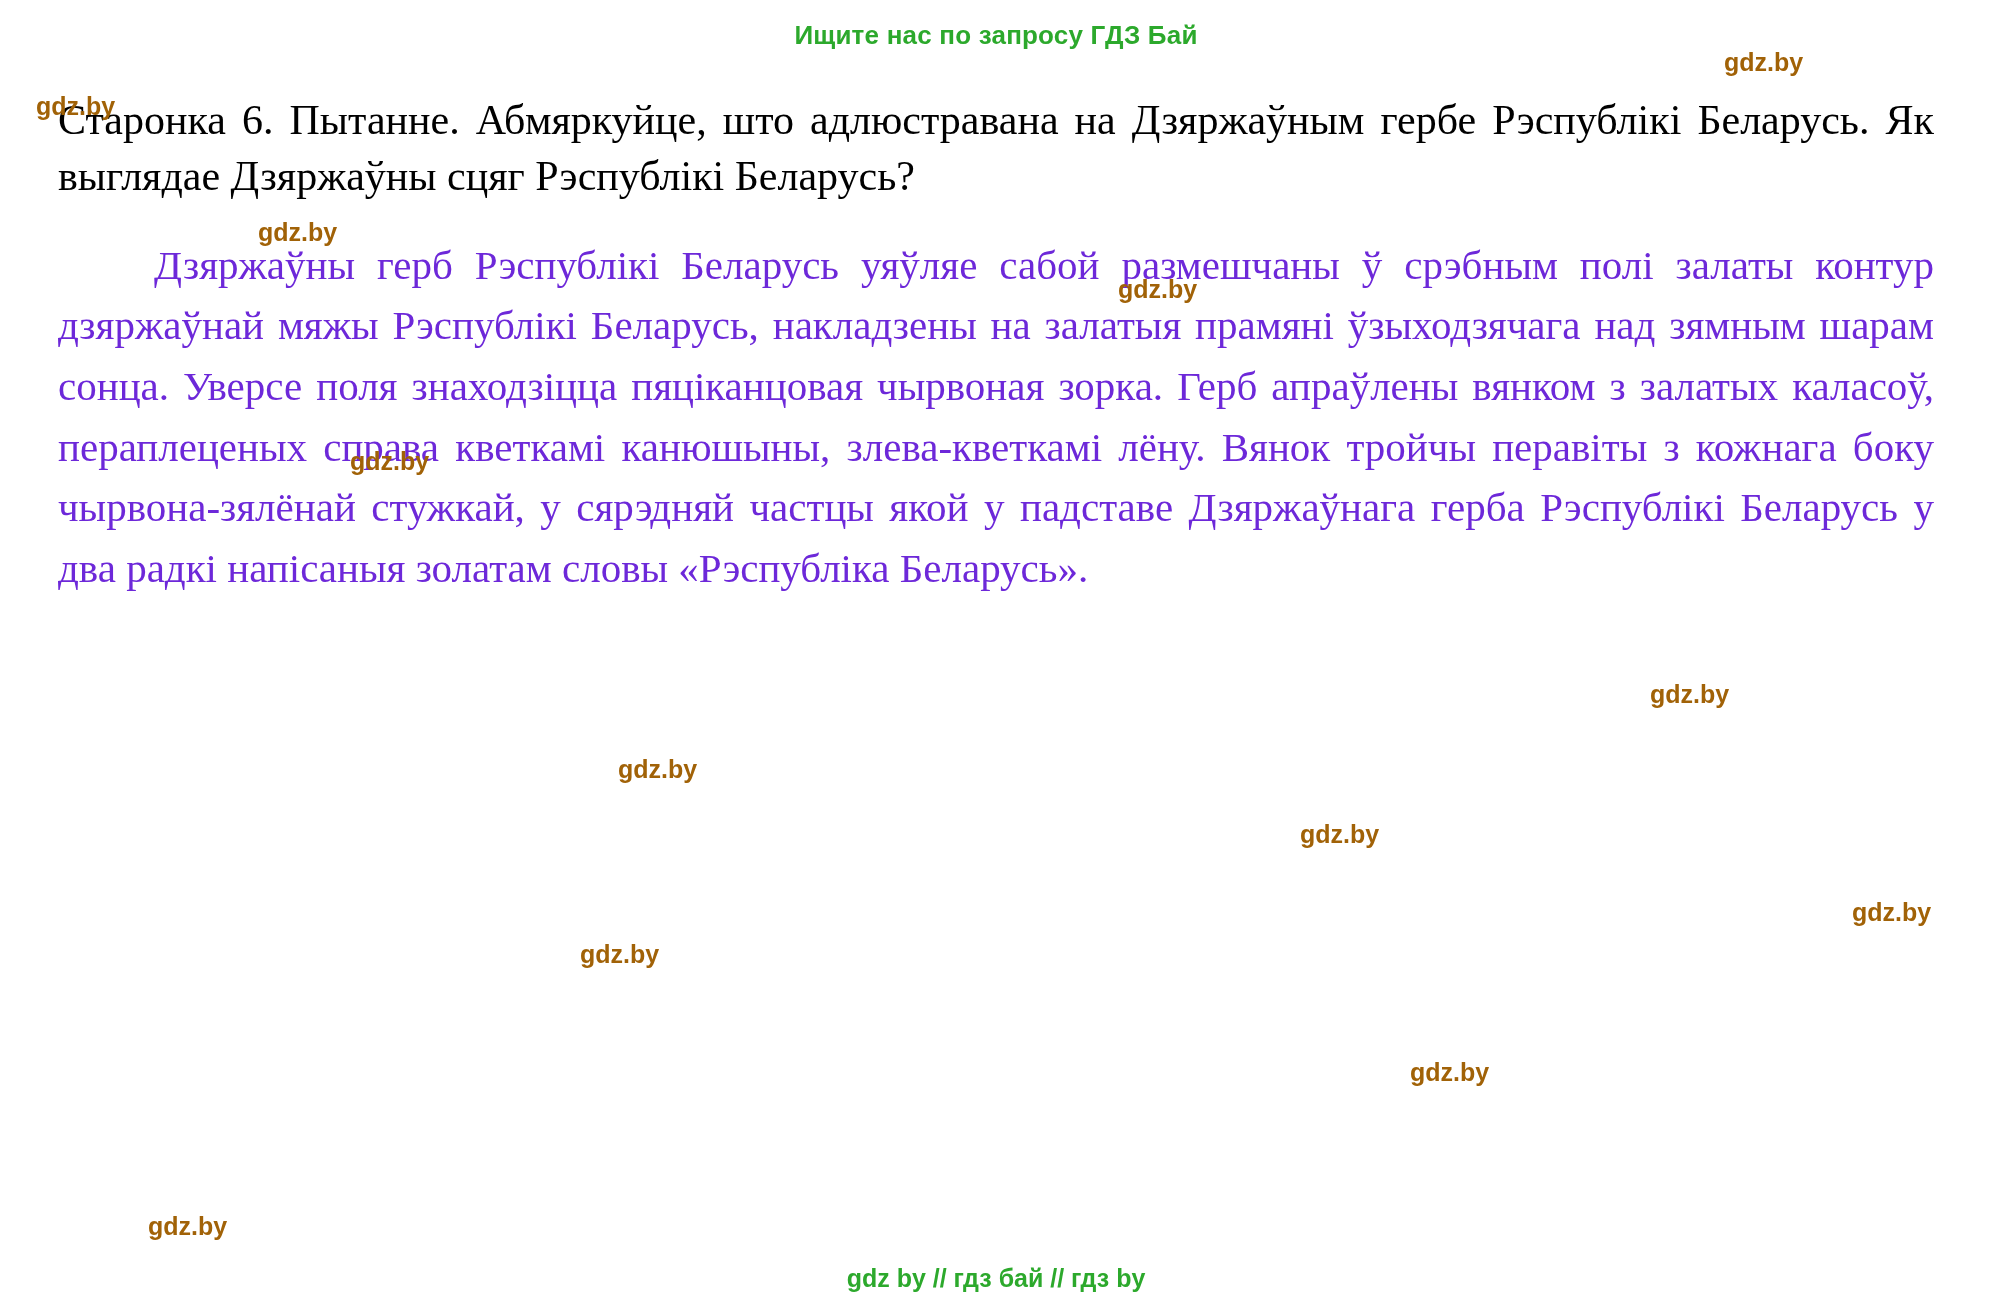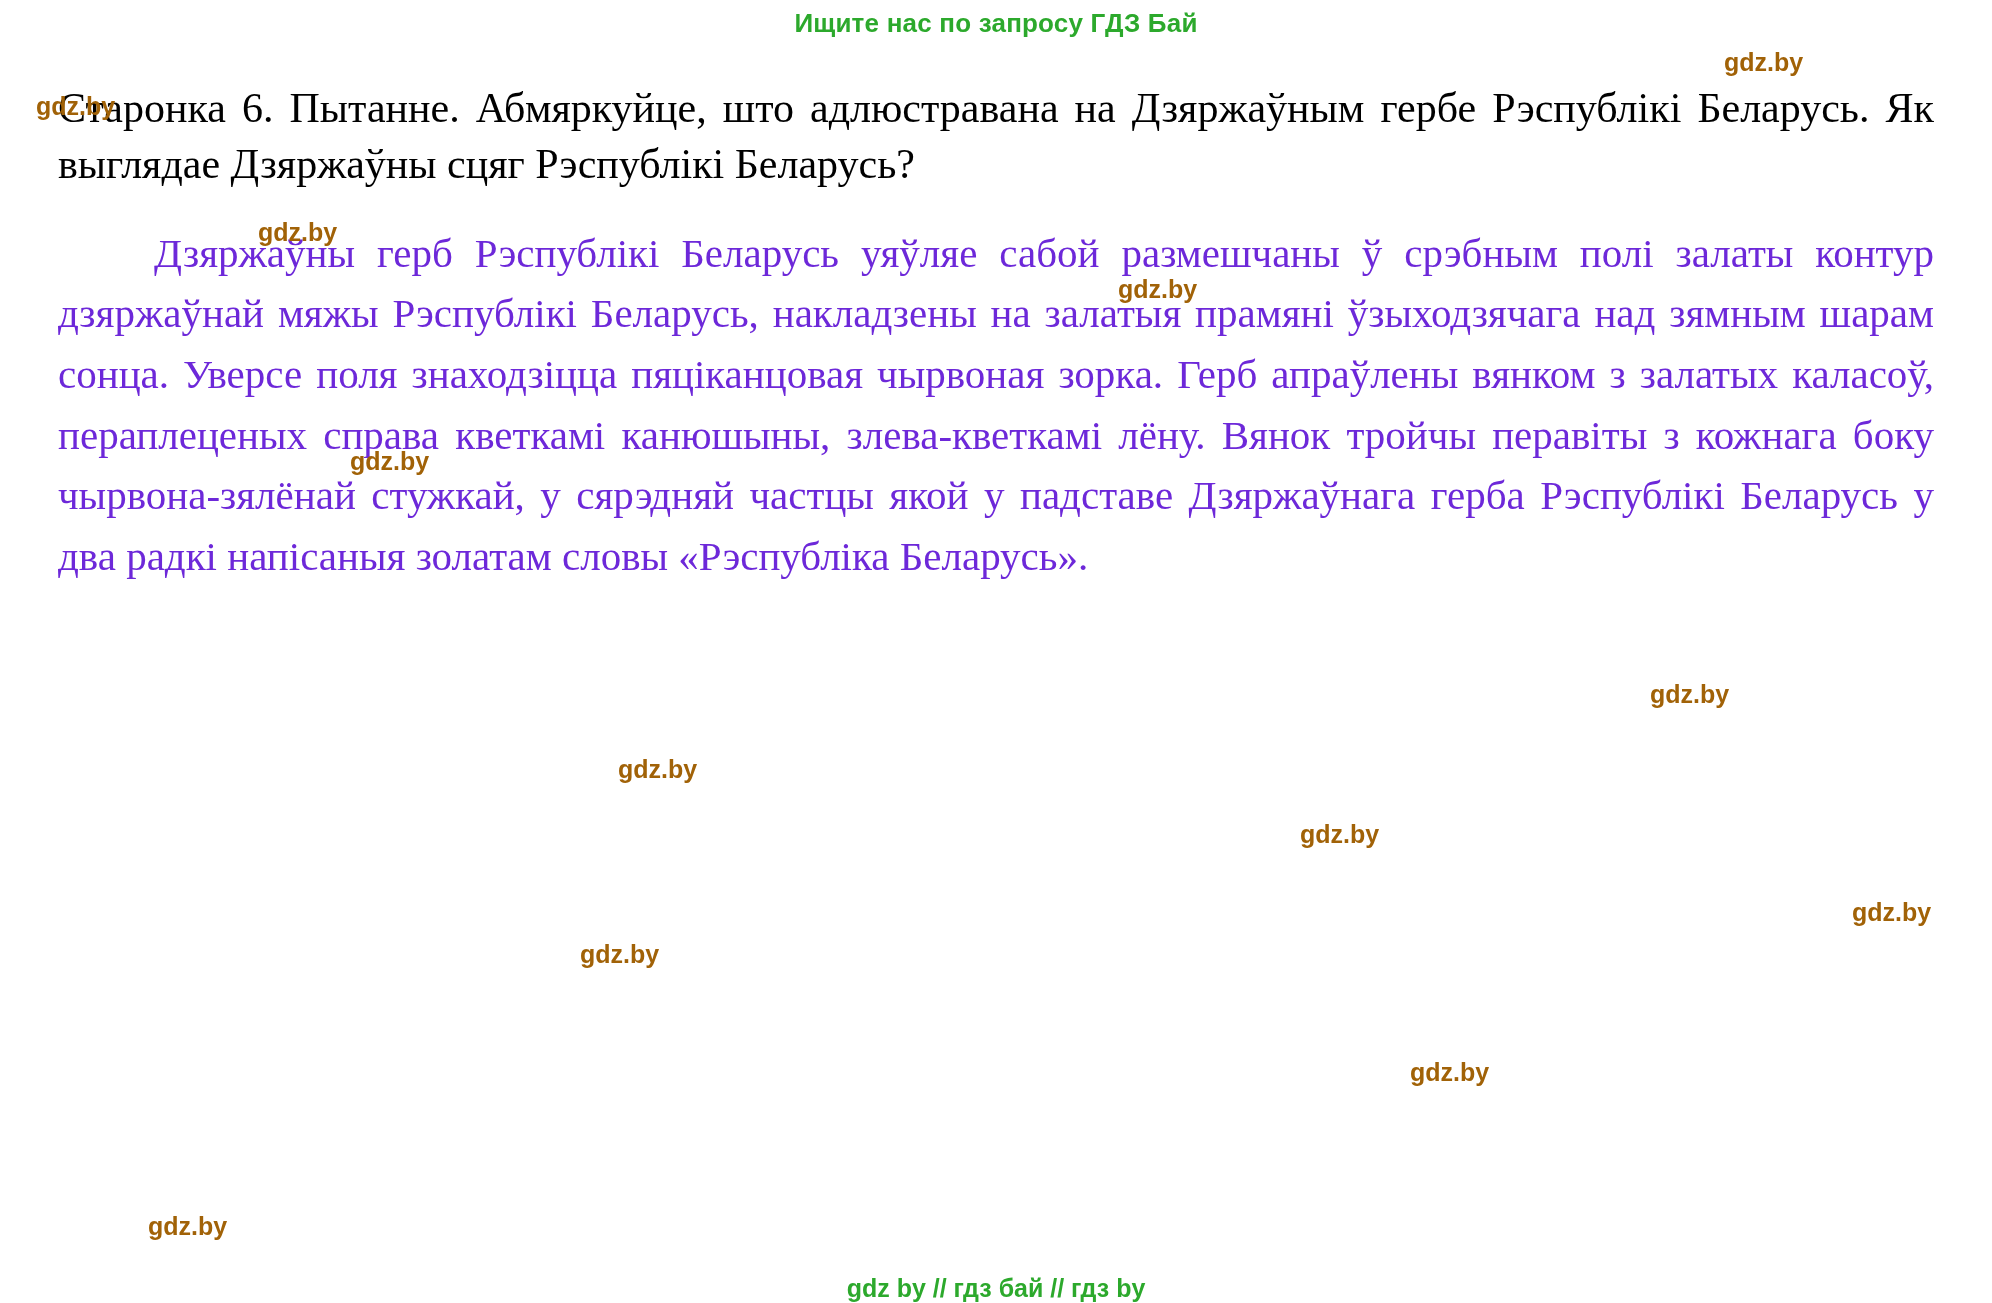--- a/index.html
+++ b/index.html
@@ -12,21 +12,21 @@
     height: 1303px;
     position: relative;
     font-family: "Liberation Serif", serif;
     overflow: hidden;
   }
   .page {
     position: relative;
     width: 1992px;
     height: 1303px;
     box-sizing: border-box;
-    padding: 0 58px;
+    padding: 12px 58px;
   }
   .top-banner {
     text-align: center;
     font-family: "Liberation Sans", sans-serif;
     font-size: 26px;
     font-weight: bold;
     color: #2ca92c;
     padding-top: 8px;
     letter-spacing: 0.2px;
   }
@@ -48,21 +48,21 @@
     color: #6d28d9;
     text-indent: 96px;
   }
   .para.second {
     margin-top: 36px;
   }
   .bottom-banner {
     position: absolute;
     left: 0;
     right: 0;
-    bottom: 0;
+    bottom: 10px;
     text-align: center;
     font-family: "Liberation Sans", sans-serif;
     font-size: 25px;
     font-weight: bold;
     color: #2ca92c;
   }
   .wm {
     position: absolute;
     font-family: "Liberation Sans", sans-serif;
     font-size: 25px;

